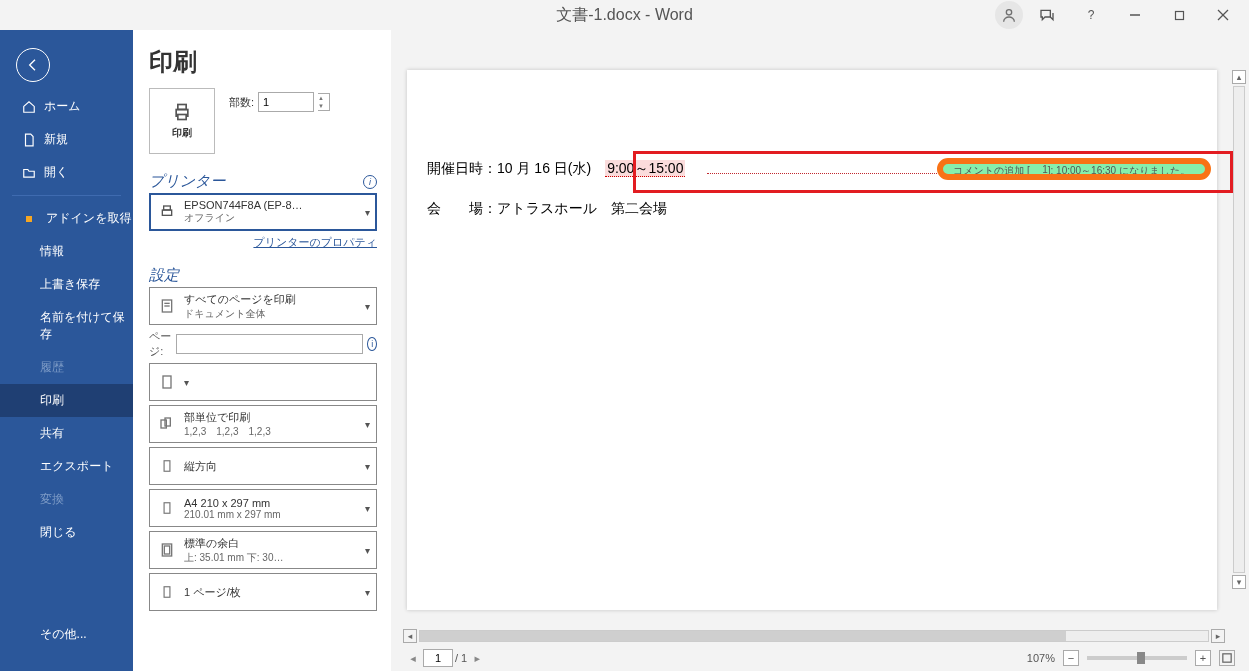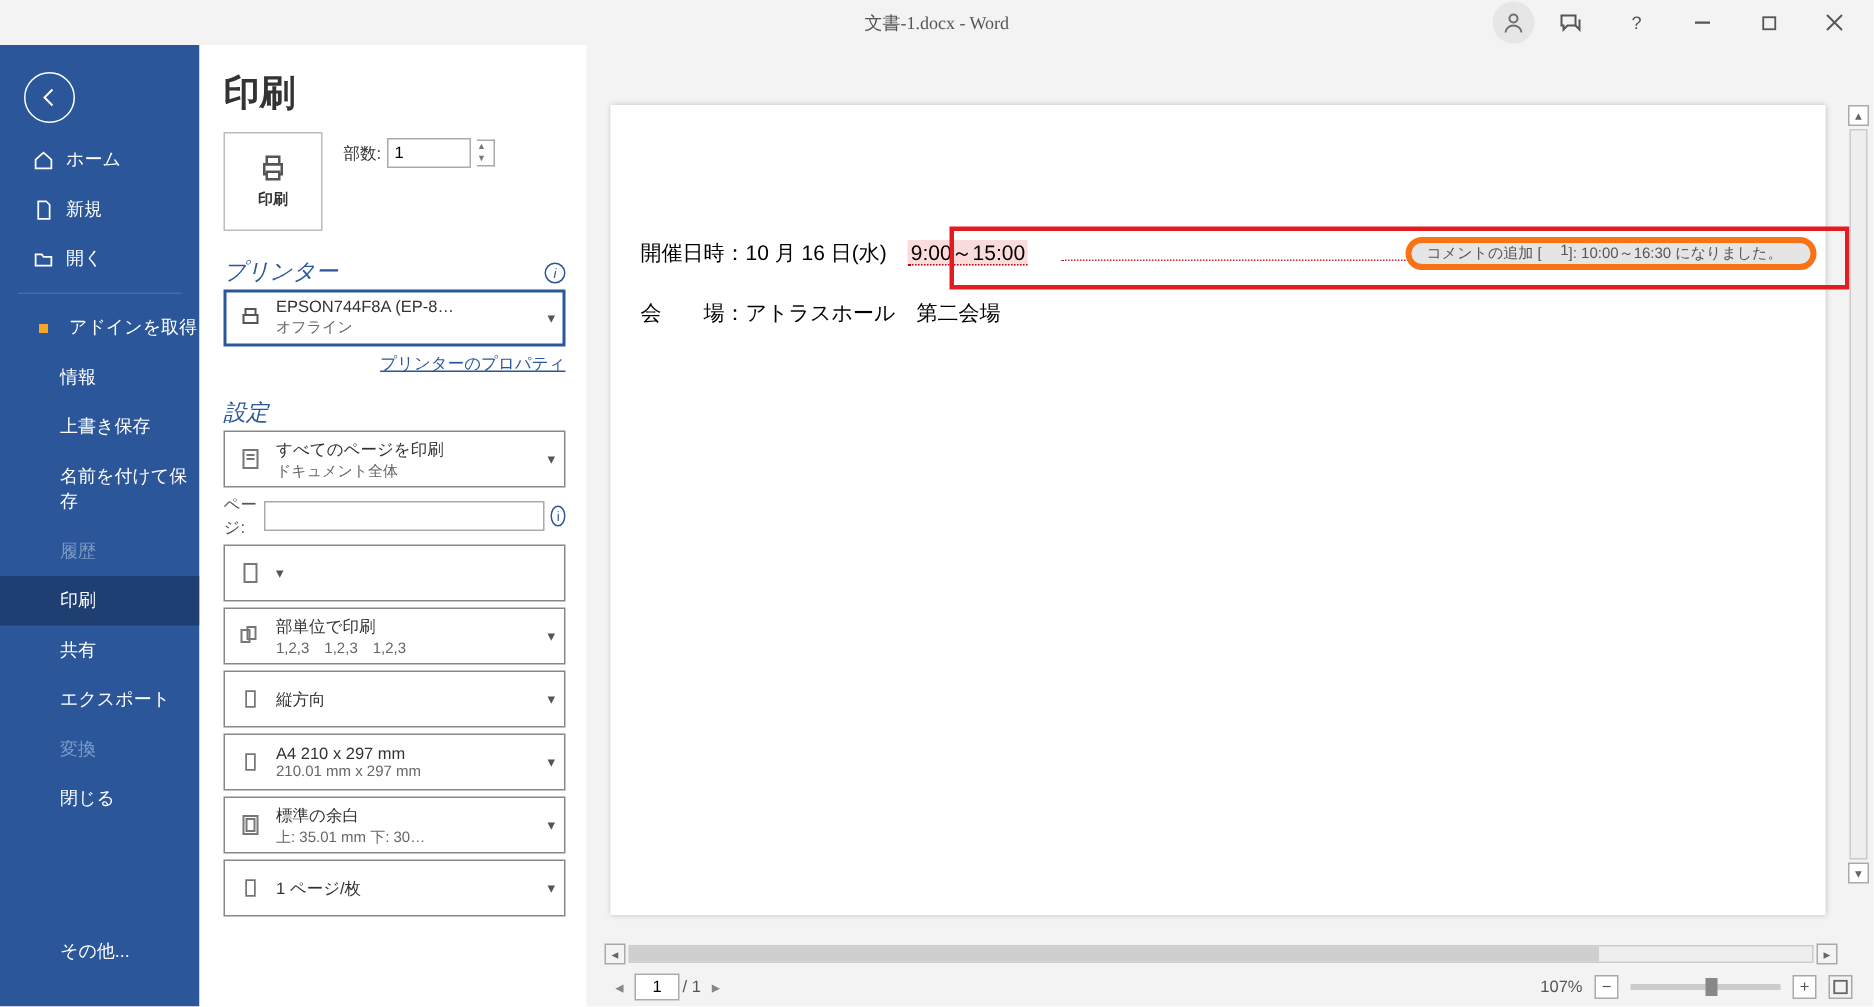--- a/index.html
+++ b/index.html
@@ -1,18 +1,18 @@
 <!DOCTYPE html>
 <html><head>
 <meta charset="utf-8">
 <style>
 * { box-sizing: border-box; margin: 0; padding: 0; font-family: "Yu Gothic UI", "Meiryo", sans-serif; }
 body { width: 1249px; height: 671px; overflow: hidden; background: #fff; font-size: 12px; color: #333; position: relative; }
 .titlebar { height: 30px; background: #f3f3f3; display: flex; align-items: center; position: relative; }
-.title-center { position: absolute; left: 50%; transform: translateX(-50%); font-size: 12px; color: #555; font-family: Liberation Serif, serif; }
+.title-center { position: absolute; left: 50%; transform: translateX(-50%); font-size: 16px; color: #555; }
 .title-right { position: absolute; right: 6px; display: flex; align-items: center; gap: 4px; }
 .title-btn { width: 40px; height: 26px; display: flex; align-items: center; justify-content: center; color: #555; cursor: default; }
 .title-acct { width: 28px; height: 28px; border-radius: 50%; background: #e6e6e6; display: flex; align-items: center; justify-content: center; color: #707070; }
 .main { display: flex; height: 641px; }
 .sidebar { width: 133px; background: #2b579a; color: #fff; font-size: 12px; display: flex; flex-direction: column; padding-top: 4px; }
 .side-back { width: 34px; height: 34px; border: 1px solid #fff; border-radius: 50%; margin: 14px 0 8px 16px; display: flex; align-items: center; justify-content: center; }
 .side-item { padding: 8px 0 8px 22px; display: flex; align-items: center; gap: 8px; cursor: default; }
 .side-item.indent { padding-left: 40px; }
 .side-item.selected { background: #1f3f73; }
 .side-item.dim { color: #7d9bc6; }
@@ -40,21 +40,21 @@
 .pages-row label { font-size: 11px; color: #555; }
 .pages-row input { flex: 1; height: 20px; border: 1px solid #aaa; padding: 0 4px; }
 
 .preview { flex: 1; background: #f3f3f3; position: relative; display: flex; flex-direction: column; }
 .preview-canvas { flex: 1; position: relative; overflow: hidden; padding: 0 22px 0 16px; display: flex; }
 .page { background: #fff; width: 810px; height: 540px; margin-top: 40px; box-shadow: 0 0 4px rgba(0,0,0,0.2); position: relative; font-family: "MS Mincho", serif; font-size: 14px; color: #000; }
 .page-content { position: absolute; left: 20px; top: 90px; right: 20px; }
 .doc-line1 { font-family: "MS Mincho", serif; white-space: pre; }
 .time-hl { background: #fbdcdc; border-bottom: 1px dotted #c00; padding: 0 2px; }
 .doc-line2 { margin-top: 22px; font-family: "MS Mincho", serif; white-space: pre; }
-.comment-box { position: absolute; right: 6px; top: 88px; width: 274px; height: 22px; border: 4px solid #f97316; border-radius: 11px; background: #e5e5e5; display: flex; padding: 0 10px; font-size: 10px; color: #555; white-space: nowrap; overflow: hidden; }
+.comment-box { position: absolute; right: 6px; top: 88px; width: 274px; height: 22px; border: 6px solid #f97316; border-radius: 11px; background: #86efac; display: flex; padding: 0 10px; font-size: 10px; color: #555; white-space: nowrap; overflow: hidden; }
 .comment-num { display: inline-block; min-width: 18px; text-align: right; }
 .comment-line { position: absolute; left: 300px; right: 280px; top: 103px; border-top: 1px dotted #c1272d; }
 .redbox { position: absolute; border: 3px solid #e21c21; pointer-events: none; }
 .redbox.a { left: 226px; top: 81px; width: 600px; height: 42px; }
 
 .hscroll { height: 14px; margin: 0 24px 2px 12px; display: flex; align-items: center; }
 .hsbtn { width: 14px; height: 14px; border: 1px solid #aaa; font-size: 9px; color: #666; display: flex; align-items: center; justify-content: center; }
 .hstrack { flex: 1; height: 12px; background: #eee; border: 1px solid #ccc; margin: 0 2px; position: relative; }
 .hsthumb { position: absolute; left: 0; top: 0; bottom: 0; width: 82%; background: #cfcfcf; }
 .vscroll { position: absolute; right: 2px; top: 40px; bottom: 40px; width: 16px; display: flex; flex-direction: column; align-items: center; }

